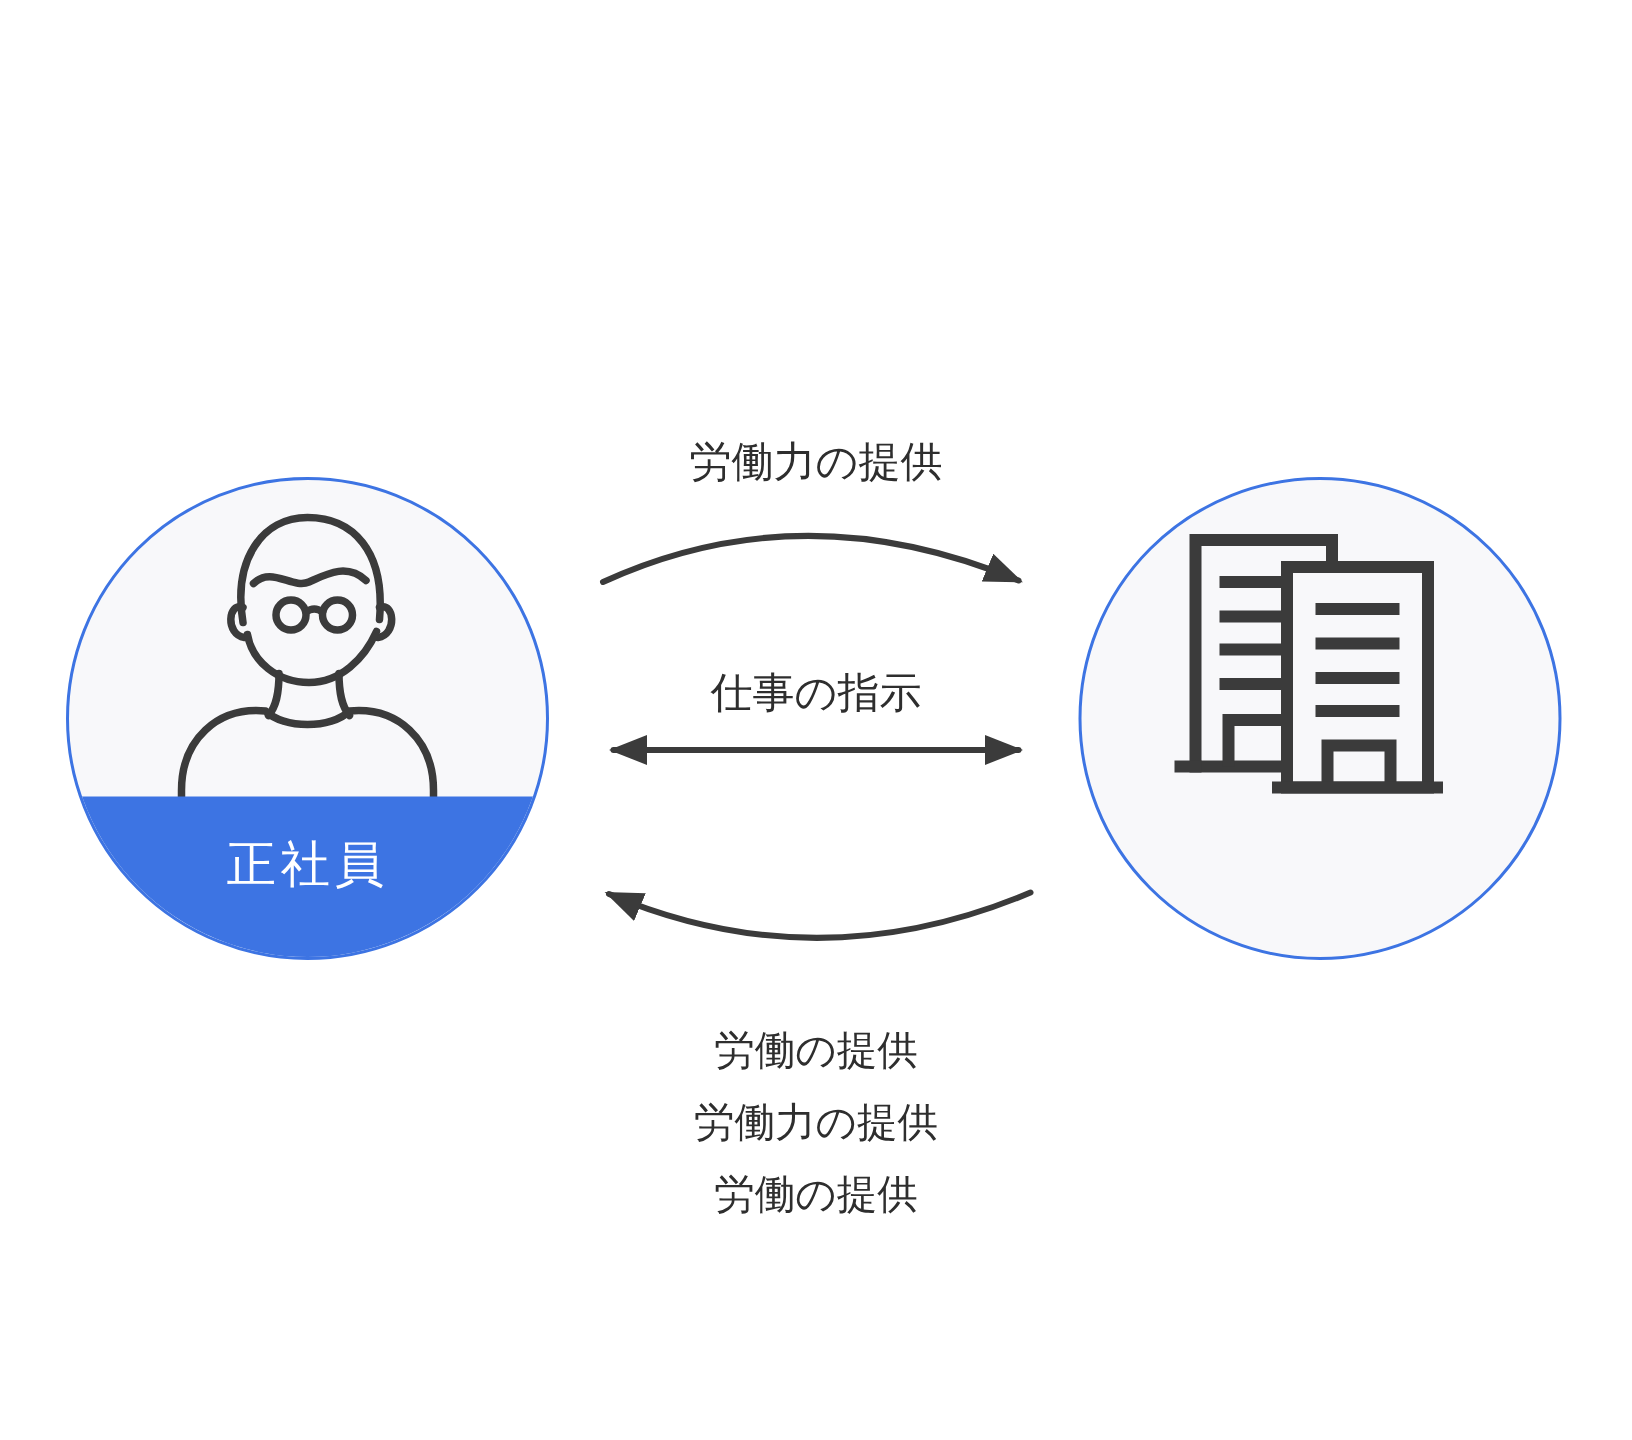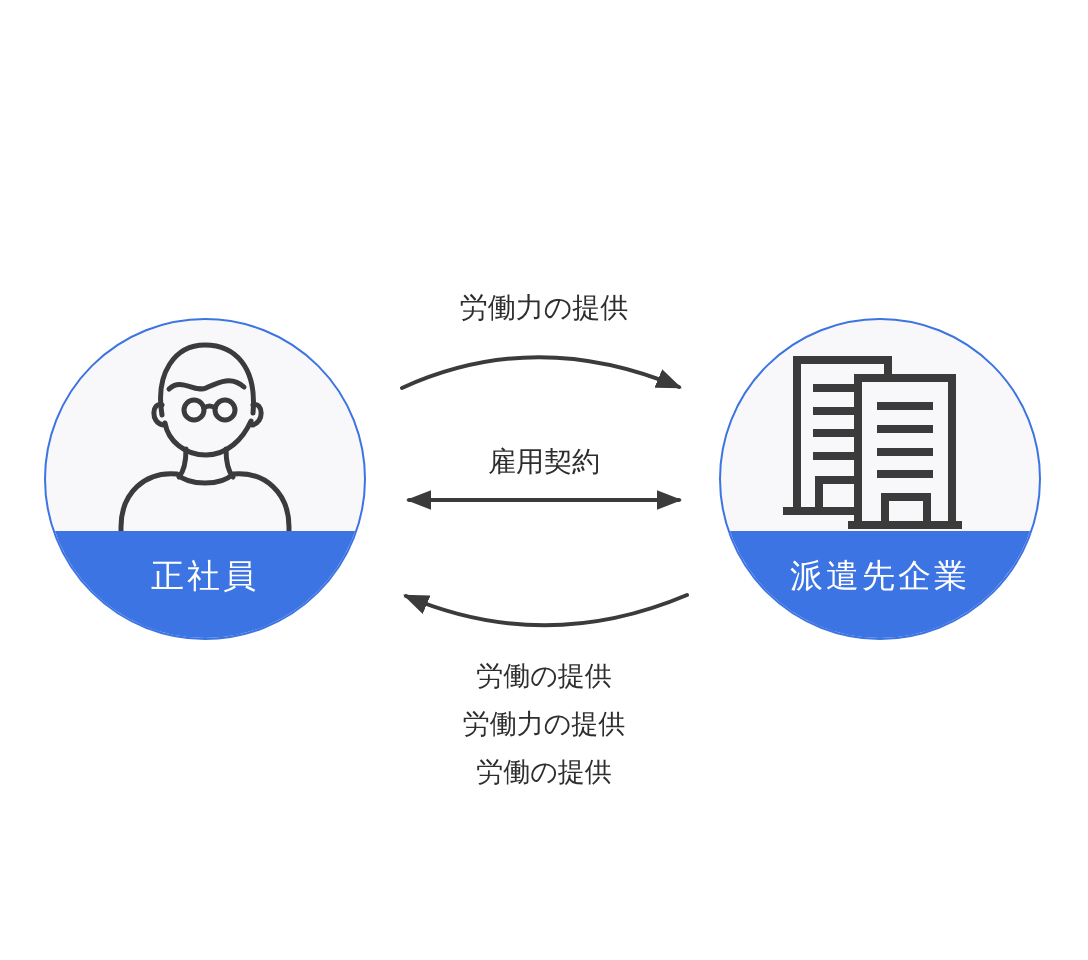--- a/index.html
+++ b/index.html
@@ -37,21 +37,21 @@
   }
   .arrow-layer{position:absolute;left:0;top:0;width:1088px;height:960px;pointer-events:none;}
   .arrow-layer path.flow{fill:none;stroke:var(--stroke_dark);stroke-width:4;stroke-linecap:round;}
   .arrow-layer .head{fill:var(--stroke_dark);}
   .flow-label{
     position:absolute;left:384px;width:320px;text-align:center;
     color:var(--text);font-size:28px;line-height:40px;white-space:nowrap;
   }
   .flow-label--top{top:288px;}
   .flow-label--mid{top:442px;}
-  .flow-label--bottom{top:652px;font-size:27px;line-height:48px;}
+  .flow-label--bottom{top:676px;font-size:27px;line-height:48px;}
   
   .person-stroke{fill:none;stroke:var(--stroke_dark);stroke-width:5;stroke-linecap:round;stroke-linejoin:round;}
   .bldg-stroke{fill:none;stroke:var(--stroke_dark);stroke-width:8;stroke-linecap:butt;stroke-linejoin:miter;}
   .bldg-fill{fill:var(--circle_fill);stroke:var(--stroke_dark);stroke-width:8;}
 </style>
 </head>
 <body>
 
 <div class="canvas">
 
@@ -87,39 +87,36 @@
       <rect class="bldg-stroke" x="16" y="6" width="91" height="151"></rect>
       <path class="bldg-stroke" d="M 32 34 H 76 M 32 57 H 76 M 32 79 H 76 M 32 102 H 76"></path>
       <path class="bldg-stroke" d="M 38 157 V 126 H 80"></path>
       <path class="bldg-stroke" d="M 2 157 H 20"></path>
 
       <rect class="bldg-fill" x="77" y="24" width="94" height="147"></rect>
       <path class="bldg-stroke" d="M 96 52 H 152 M 96 75 H 152 M 96 98 H 152 M 96 120 H 152"></path>
       <path class="bldg-stroke" d="M 104 171 V 143 H 146 V 171"></path>
       <path class="bldg-stroke" d="M 67 171 H 181"></path>
     </svg>
-    <div class="band">
-      <span class="band-label">派遣先企業</span>
-    </div>
   </div>
 
   <svg class="arrow-layer" viewBox="0 0 1088 960" aria-hidden="true">
     <defs>
       <marker id="arrowhead" viewBox="0 0 6.4 5" markerWidth="6.4" markerHeight="5" refX="5.6" refY="2.5" orient="auto-start-reverse">
         <path class="head" d="M0,0 L6.4,2.5 L0,5 Z" fill="#3B3B3B"></path>
       </marker>
     </defs>
     <path class="flow" d="M 402 388 Q 535 327 679 387" marker-end="url(#arrowhead)"></path>
     <path class="flow" d="M 409 500 L 679 500" marker-start="url(#arrowhead)" marker-end="url(#arrowhead)"></path>
     <path class="flow" d="M 687 595 Q 545 655 406 596" marker-end="url(#arrowhead)"></path>
   </svg>
 
   <div class="flow-label flow-label--top">労働力の提供</div>
 
-  <div class="flow-label flow-label--mid">雇用契約</div>
+  <div class="flow-label flow-label--mid">仕事の指示</div>
 
   <div class="flow-label flow-label--bottom">
     <div>労働の提供</div>
     <div>労働力の提供</div>
     <div>労働の提供</div>
   </div>
 
 </div>
 
 </body></html>

